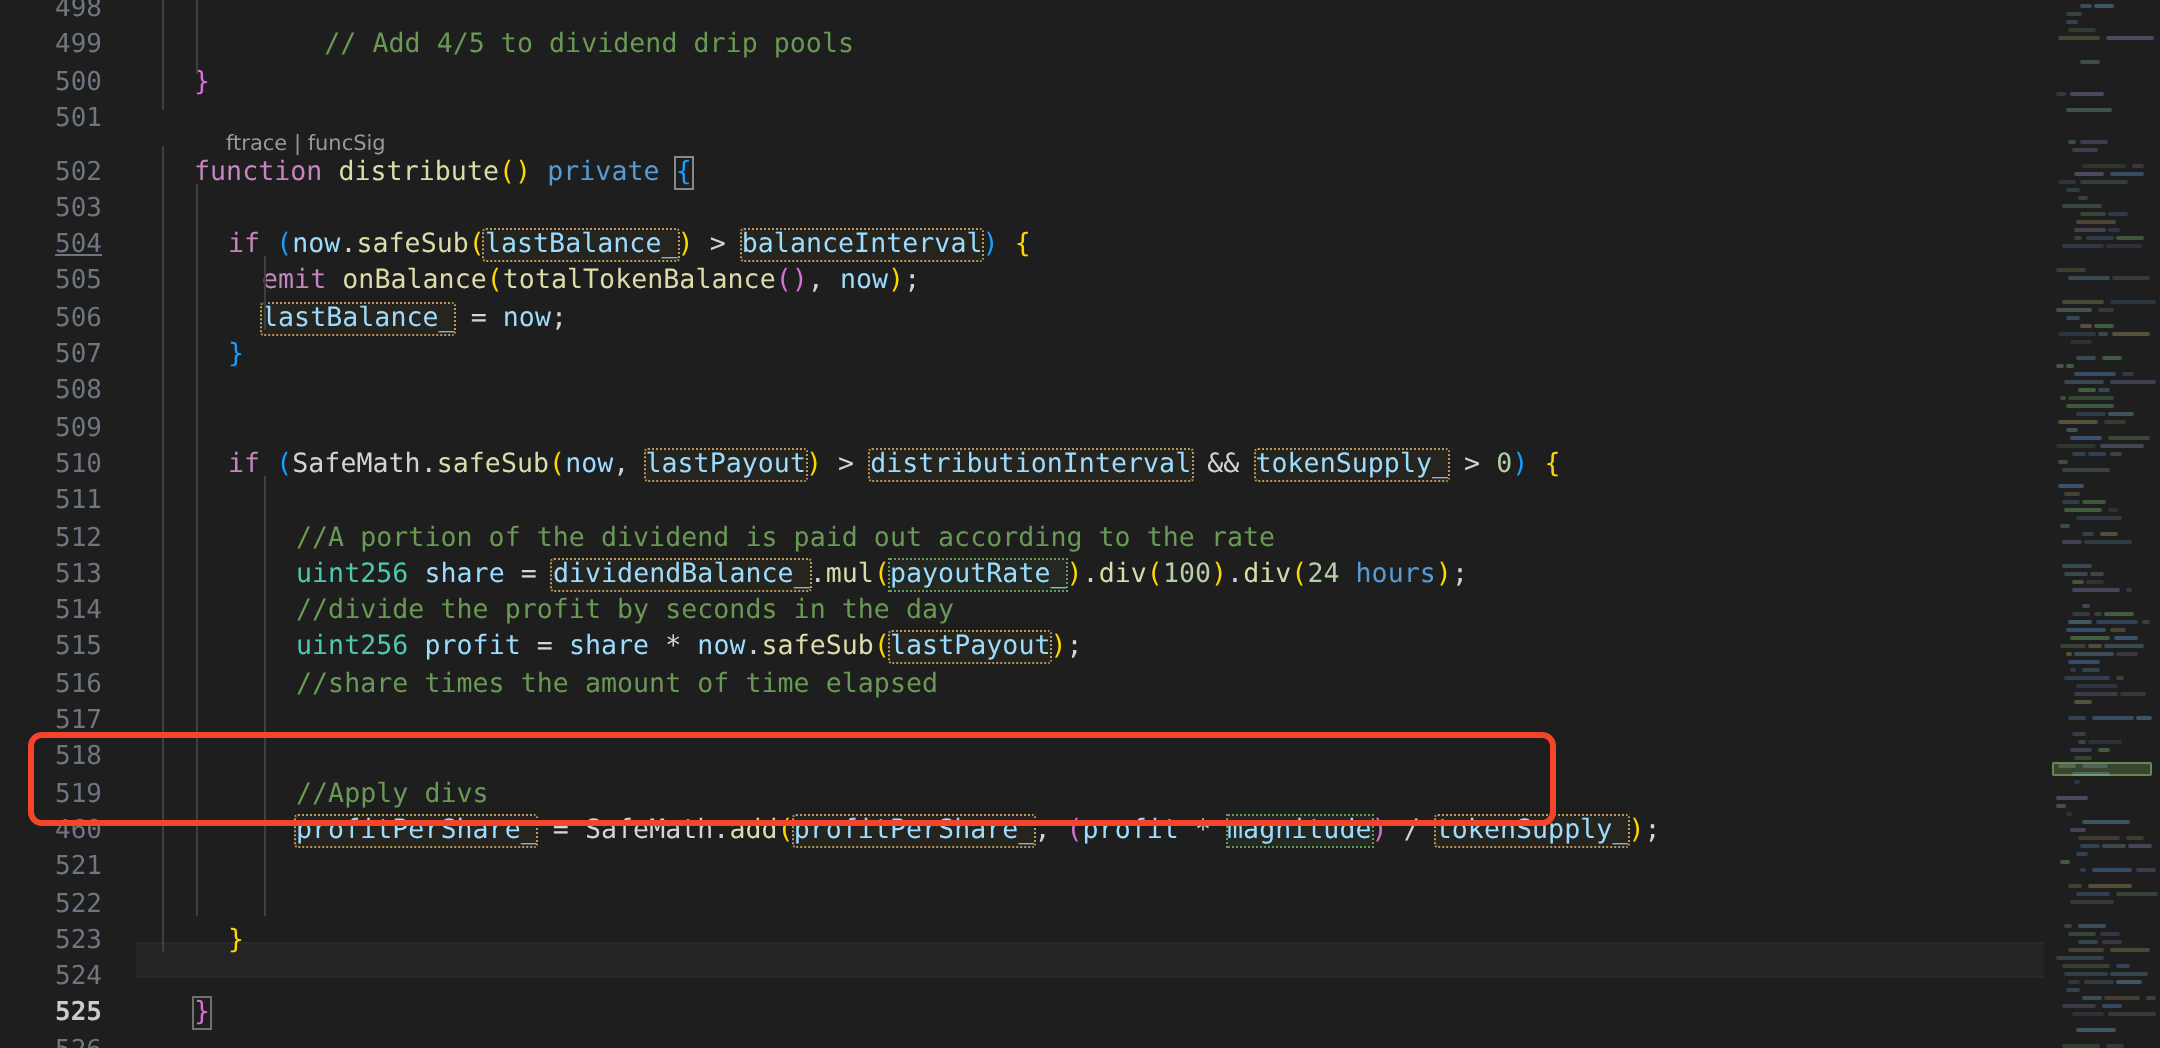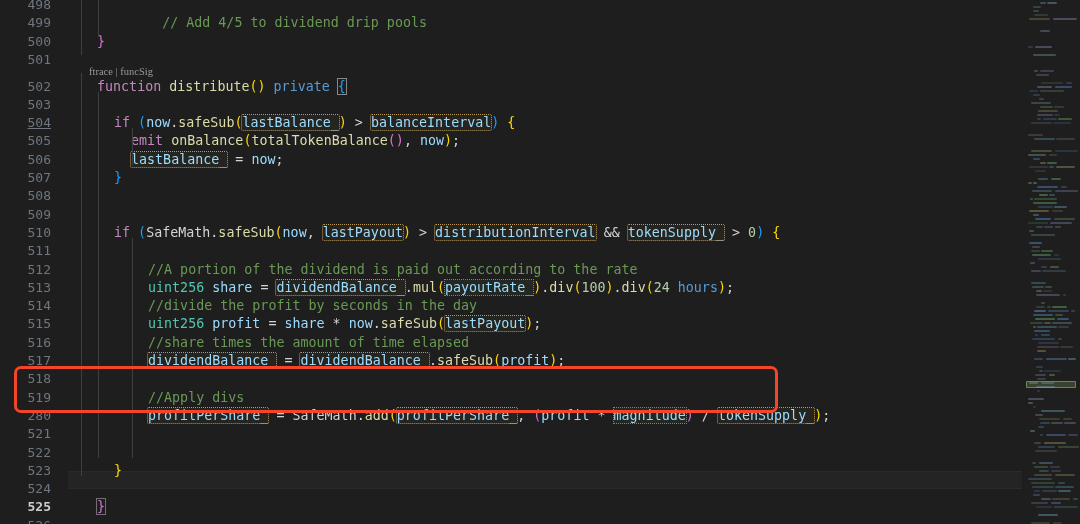--- a/index.html
+++ b/index.html
@@ -183,21 +183,21 @@
     <div class="iguide" style="left:64px; top:128px; height:37px;"></div>
     <div class="iguide" style="left:64px; top:238px; height:220px;"></div>
 
     <div class="row" style="top:-4px; left:46px;">
       <span class="cmt">// Add 4/5 to dividend drip pools</span>
     </div>
 
 
     <div class="row" style="top:32.6px; left:29px;"><span class="paren2">}</span></div>
 
-    <div class="codelens" style="top:63px; left:21px;font-family:Liberation Serif, serif;">ftrace | funcSig</div>
+    <div class="codelens" style="top:63px; left:45px;">ftrace | funcSig</div>
 
     <div class="row" style="top:77.5px; left:29px;"><span class="kw">function</span><span class="op"> </span><span class="fn">distribute</span><span class="paren">()</span><span class="op"> </span><span class="kw2">private</span><span class="op"> </span><span class="paren3 curbrace">{</span></div>
 
     <div class="row" style="top:114.1px; left:46px;"><span class="kw">if</span><span class="op"> </span><span class="paren3">(</span><span class="var">now</span><span class="op">.</span><span class="fn">safeSub</span><span class="paren">(</span><span class="var occ">lastBalance_</span><span class="paren">)</span><span class="op"> &gt; </span><span class="var occ">balanceInterval</span><span class="paren3">)</span><span class="op"> </span><span class="paren">{</span></div>
 
     <div class="row" style="top:132.4px; left:63px;"><span class="emit">emit</span><span class="op"> </span><span class="fn">onBalance</span><span class="paren">(</span><span class="fn">totalTokenBalance</span><span class="paren2">()</span><span class="op">, </span><span class="var">now</span><span class="paren">)</span><span class="op">;</span></div>
 
     <div class="row" style="top:150.7px; left:63px;"><span class="var occ">lastBalance_</span><span class="op"> = </span><span class="var">now</span><span class="op">;</span></div>
 
     <div class="row" style="top:169px; left:46px;"><span class="paren3">}</span></div>
@@ -207,21 +207,20 @@
     <div class="row" style="top:260.5px; left:80px;"><span class="cmt">//A portion of the dividend is paid out according to the rate</span></div>
 
     <div class="row" style="top:278.8px; left:80px;"><span class="type">uint256</span><span class="op"> </span><span class="var">share</span><span class="op"> = </span><span class="var occ">dividendBalance_</span><span class="op">.</span><span class="fn">mul</span><span class="paren">(</span><span class="var occg">payoutRate_</span><span class="paren">)</span><span class="op">.</span><span class="fn">div</span><span class="paren">(</span><span class="num">100</span><span class="paren">)</span><span class="op">.</span><span class="fn">div</span><span class="paren">(</span><span class="num">24</span><span class="op"> </span><span class="kw2">hours</span><span class="paren">)</span><span class="op">;</span></div>
 
     <div class="row" style="top:297.1px; left:80px;"><span class="cmt">//divide the profit by seconds in the day</span></div>
 
     <div class="row" style="top:315.4px; left:80px;"><span class="type">uint256</span><span class="op"> </span><span class="var">profit</span><span class="op"> = </span><span class="var">share</span><span class="op"> * </span><span class="var">now</span><span class="op">.</span><span class="fn">safeSub</span><span class="paren">(</span><span class="var occ">lastPayout</span><span class="paren">)</span><span class="op">;</span></div>
 
     <div class="row" style="top:333.7px; left:80px;"><span class="cmt">//share times the amount of time elapsed</span></div>
 
-    <div class="row" style="top:352px; left:80px;"><span class="var occ">dividendBalance_</span><span class="op"> = </span><span class="var occ">dividendBalance_</span><span class="op">.</span><span class="fn">safeSub</span><span class="paren">(</span><span class="var">profit</span><span class="paren">)</span><span class="op">;</span></div>
 
     <div class="row" style="top:388.6px; left:80px;"><span class="cmt">//Apply divs</span></div>
 
     <div class="row" style="top:406.9px; left:80px;"><span class="var occ">profitPerShare_</span><span class="op"> = </span><span class="plain">SafeMath</span><span class="op">.</span><span class="fn">add</span><span class="paren">(</span><span class="var occ">profitPerShare_</span><span class="op">, </span><span class="paren2">(</span><span class="var">profit</span><span class="op"> * </span><span class="var occg">magnitude</span><span class="paren2">)</span><span class="op"> / </span><span class="var occ">tokenSupply_</span><span class="paren">)</span><span class="op">;</span></div>
 
 
     <div class="row" style="top:461.8px; left:46px;"><span class="paren">}</span></div>
 
     <div class="row" style="top:498.4px; left:29px; z-index:2;"><span class="paren2 curbrace2">}</span></div>
 
@@ -243,21 +242,21 @@
     <div class="ln" style="top:223.9px;">510</div>
     <div class="ln" style="top:242.2px;">511</div>
     <div class="ln" style="top:260.5px;">512</div>
     <div class="ln" style="top:278.8px;">513</div>
     <div class="ln" style="top:297.1px;">514</div>
     <div class="ln" style="top:315.4px;">515</div>
     <div class="ln" style="top:333.7px;padding-left:16px;">516</div>
     <div class="ln" style="top:352px;">517</div>
     <div class="ln" style="top:370.3px;">518</div>
     <div class="ln" style="top:388.6px;">519</div>
-    <div class="ln" style="top:406.9px;">280</div>
+    <div class="ln" style="top:406.9px;">460</div>
     <div class="ln" style="top:425.2px;">521</div>
     <div class="ln" style="top:443.5px;">522</div>
     <div class="ln" style="top:461.8px;">523</div>
     <div class="ln" style="top:480.1px;">524</div>
     <div class="ln active" style="top:498.4px;">525</div>
     <div class="ln" style="top:516.7px;">526</div>
   </div>
 
   <div class="minimap">
     <div class="mm-sep"></div>

